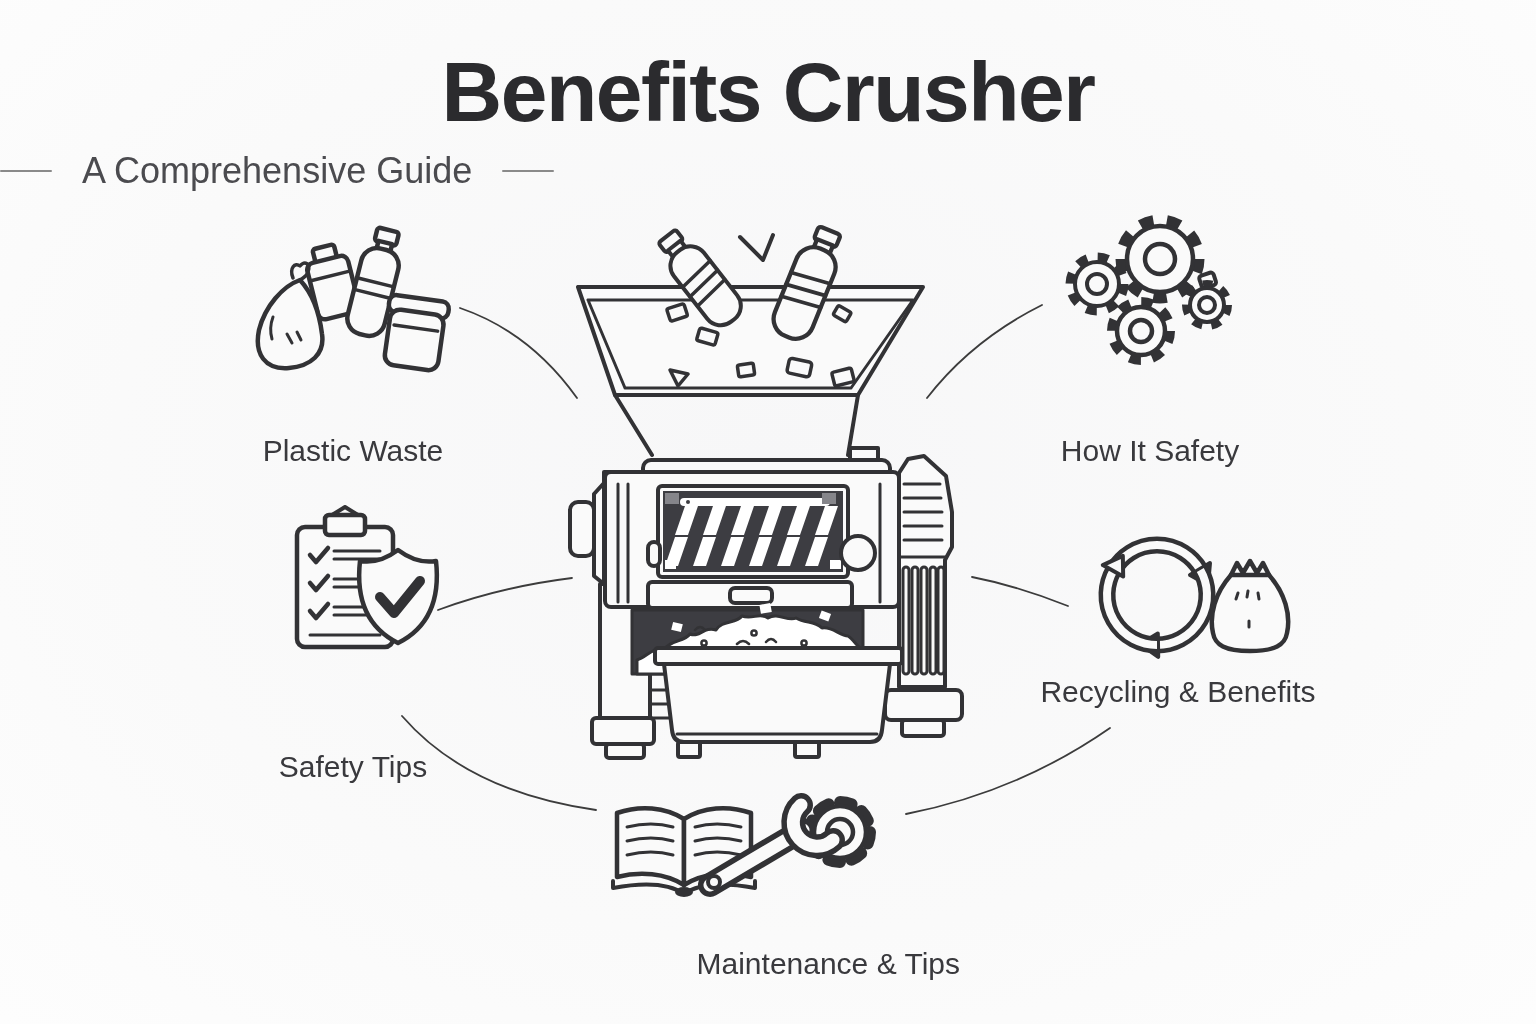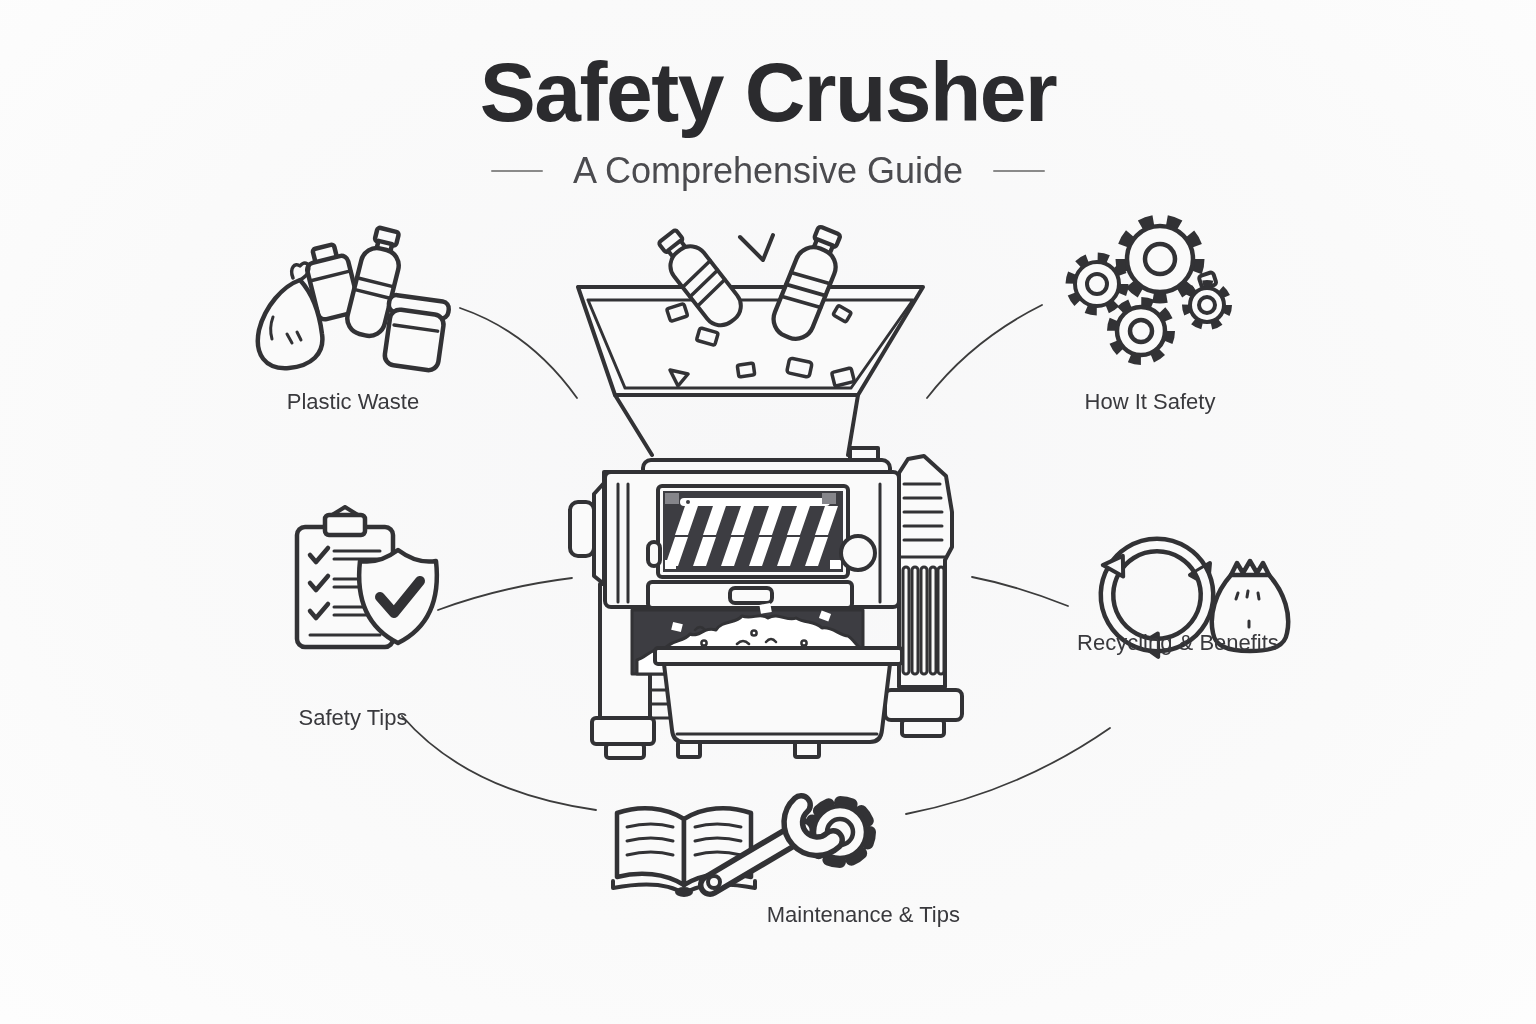--- a/index.html
+++ b/index.html
@@ -12,29 +12,29 @@
   }
   .canvas{position:absolute;inset:0;width:1536px;height:1024px;
     background:radial-gradient(ellipse at 50% 45%, #f7f7f8 0%, #fafafa 60%, #fdfdfd 100%);}
   .title{
     position:absolute;left:0;top:44px;width:1536px;
     text-align:center;font-size:84px;font-weight:600;letter-spacing:-1.5px;
     color:#2b2b2e;
   }
   .subtitle-row{
     position:absolute;left:0;top:150px;width:1536px;
-    display:flex;align-items:center;justify-content:center;gap:30px;
+    display:flex;align-items:center;gap:30px;
   }
   .subtitle-dash{width:52px;height:2px;background:#8a8a8a;border-radius:1px;}
   .subtitle{font-size:36px;font-weight:400;color:#4b4b4f;letter-spacing:0px;}
   .node{position:absolute;}
   .node svg{display:block;}
   .node-label{
     position:absolute;width:400px;text-align:center;
-    font-size:22px;color:#39393d;letter-spacing:0px;
+    font-size:30px;color:#39393d;letter-spacing:0px;margin-top:45px;
   }
   .lbl-plastic-waste{left:153px;top:389px;}
   .lbl-how-it-works{left:950px;top:389px;}
   .lbl-safety-tips{left:153px;top:705px;}
   .lbl-recycling{left:978px;top:630px;}
   .lbl-maintenance{left:560px;top:902px;text-align:right;}
   .pos-icon-plastic{left:245px;top:222px;}
   .pos-icon-gears{left:1055px;top:212px;}
   .pos-icon-safety{left:280px;top:505px;}
   .pos-icon-recycle{left:1075px;top:515px;}
@@ -51,21 +51,21 @@
     <g fill="none" stroke="#3c3c3c" stroke-width="1.8" stroke-linecap="round">
       <path d="M 460,308 Q 530,332 577,398"></path>
       <path d="M 927,398 Q 972,340 1042,305"></path>
       <path d="M 438,610 Q 500,587 572,578"></path>
       <path d="M 972,577 Q 1018,586 1068,606"></path>
       <path d="M 402,716 Q 468,792 596,810"></path>
       <path d="M 906,814 Q 1018,792 1110,728"></path>
     </g>
   </svg>
 
-  <div class="title">Safety Crusher</div>
+  <div class="title">Benefits Crusher</div>
   <div class="subtitle-row">
     <div class="subtitle-dash"></div>
     <div class="subtitle">A Comprehensive Guide</div>
     <div class="subtitle-dash"></div>
   </div>
 
   <div class="node pos-machine">
     <svg width="430" height="560" viewBox="0 0 430 560">
       <g fill="none" stroke="#323235" stroke-width="4" stroke-linejoin="round" stroke-linecap="round">
 

